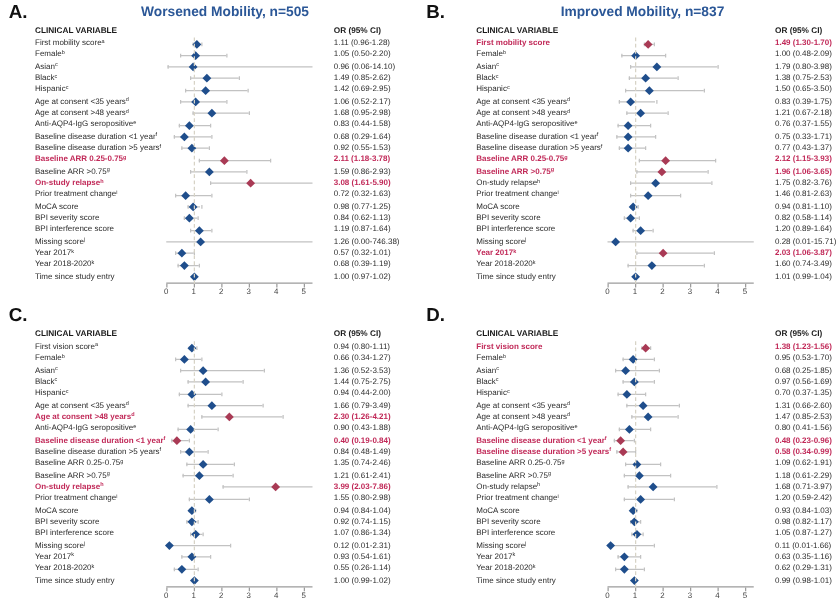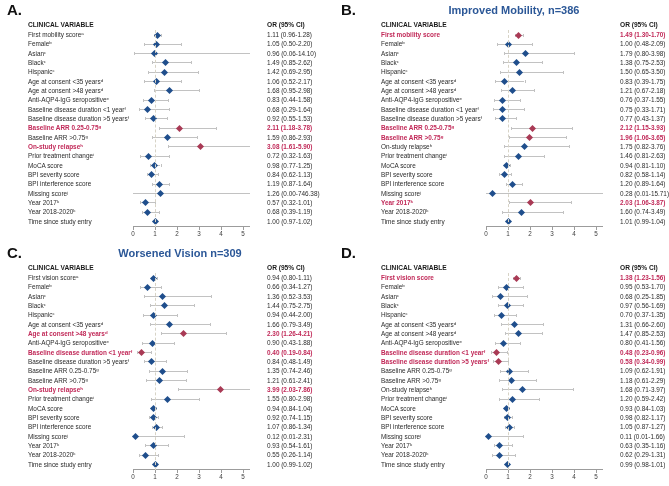--- a/index.html
+++ b/index.html
@@ -26,20 +26,21 @@
   .ticklbl{position:absolute;top:4px;font-size:6.3px;color:#3d3d3d;transform:translateX(-50%);}
   .bold{font-weight:bold;}
 </style>
 </head>
 <body>
 
 <div id="figure">
 
   <section class="panel" id="p0">
     <span class="letter">A.</span>
+    <div class="title" style="color: rgb(43, 87, 151);">Worsened Mobility, n=505</div>
     <span class="hdr hdr-left" style="left: 28px;">CLINICAL VARIABLE</span>
     <span class="hdr hdr-right" style="left: 267px;">OR (95% CI)</span>
     <div class="rows">
         <div class="row" style="top: 0px;">
           <div class="lbl" style="left: 28px; color: rgb(43, 43, 43);">First mobility score<span class="sup">a</span></div>
           <div class="ci" style="left: 154.12px; width: 7.04px; background: rgb(194, 194, 194);"></div>
           <div class="cap" style="left: 154.12px; background: rgb(194, 194, 194);"></div>
           <div class="cap" style="left: 161.16px; background: rgb(194, 194, 194);"></div>
           <div class="diamond" style="left: 154.92px; background: rgb(31, 78, 140);"></div>
           <div class="orv" style="left: 267px; color: rgb(43, 43, 43);">1.11 (0.96-1.28)</div>
@@ -214,21 +215,21 @@
         <div class="tick" style="left: 221px; background: rgb(156, 156, 156);"></div>
         <div class="ticklbl" style="left: 221px;">4</div>
         <div class="tick" style="left: 243px; background: rgb(156, 156, 156);"></div>
         <div class="ticklbl" style="left: 243px;">5</div>
       </div>
   <div class="refline" style="left: 155px; top: 30px; height: 197px; border-left-color: rgb(215, 211, 198);"></div>
     </section>
 
   <section class="panel" id="p1">
     <span class="letter">B.</span>
-    <div class="title" style="color: rgb(43, 87, 151);">Improved Mobility, n=386</div>
+    <div class="title" style="color: rgb(43, 87, 151);">Improved Mobility, n=837</div>
     <span class="hdr hdr-left" style="left: 47px;">CLINICAL VARIABLE</span>
     <span class="hdr hdr-right" style="left: 286px;">OR (95% CI)</span>
     <div class="rows">
         <div class="row" style="top: 0px;">
           <div class="lbl bold" style="left: 47px; color: rgb(193, 41, 88);">First mobility score</div>
           <div class="ci" style="left: 180.6px; width: 8.8px; background: rgb(194, 194, 194);"></div>
           <div class="cap" style="left: 180.6px; background: rgb(194, 194, 194);"></div>
           <div class="cap" style="left: 189.4px; background: rgb(194, 194, 194);"></div>
           <div class="diamond" style="left: 182.28px; background: rgb(169, 58, 85);"></div>
           <div class="orv bold" style="left: 286px; color: rgb(193, 41, 88);">1.49 (1.30-1.70)</div>
@@ -405,21 +406,20 @@
         <div class="tick" style="left: 240px; background: rgb(156, 156, 156);"></div>
         <div class="ticklbl" style="left: 240px;">4</div>
         <div class="tick" style="left: 262px; background: rgb(156, 156, 156);"></div>
         <div class="ticklbl" style="left: 262px;">5</div>
       </div>
   <div class="refline" style="left: 174px; top: 30px; height: 197px; border-left-color: rgb(215, 211, 198);"></div>
     </section>
 
   <section class="panel" id="p2">
     <span class="letter">C.</span>
-    <div class="title" style="color: rgb(43, 87, 151);">Worsened Vision n=309</div>
     <span class="hdr hdr-left" style="left: 28px;">CLINICAL VARIABLE</span>
     <span class="hdr hdr-right" style="left: 267px;">OR (95% CI)</span>
     <div class="rows">
         <div class="row" style="top: 0px;">
           <div class="lbl" style="left: 28px; color: rgb(43, 43, 43);">First vision score<span class="sup">a</span></div>
           <div class="ci" style="left: 150.6px; width: 6.82px; background: rgb(194, 194, 194);"></div>
           <div class="cap" style="left: 150.6px; background: rgb(194, 194, 194);"></div>
           <div class="cap" style="left: 157.42px; background: rgb(194, 194, 194);"></div>
           <div class="diamond" style="left: 151.18px; background: rgb(31, 78, 140);"></div>
           <div class="orv" style="left: 267px; color: rgb(43, 43, 43);">0.94 (0.80-1.11)</div>

